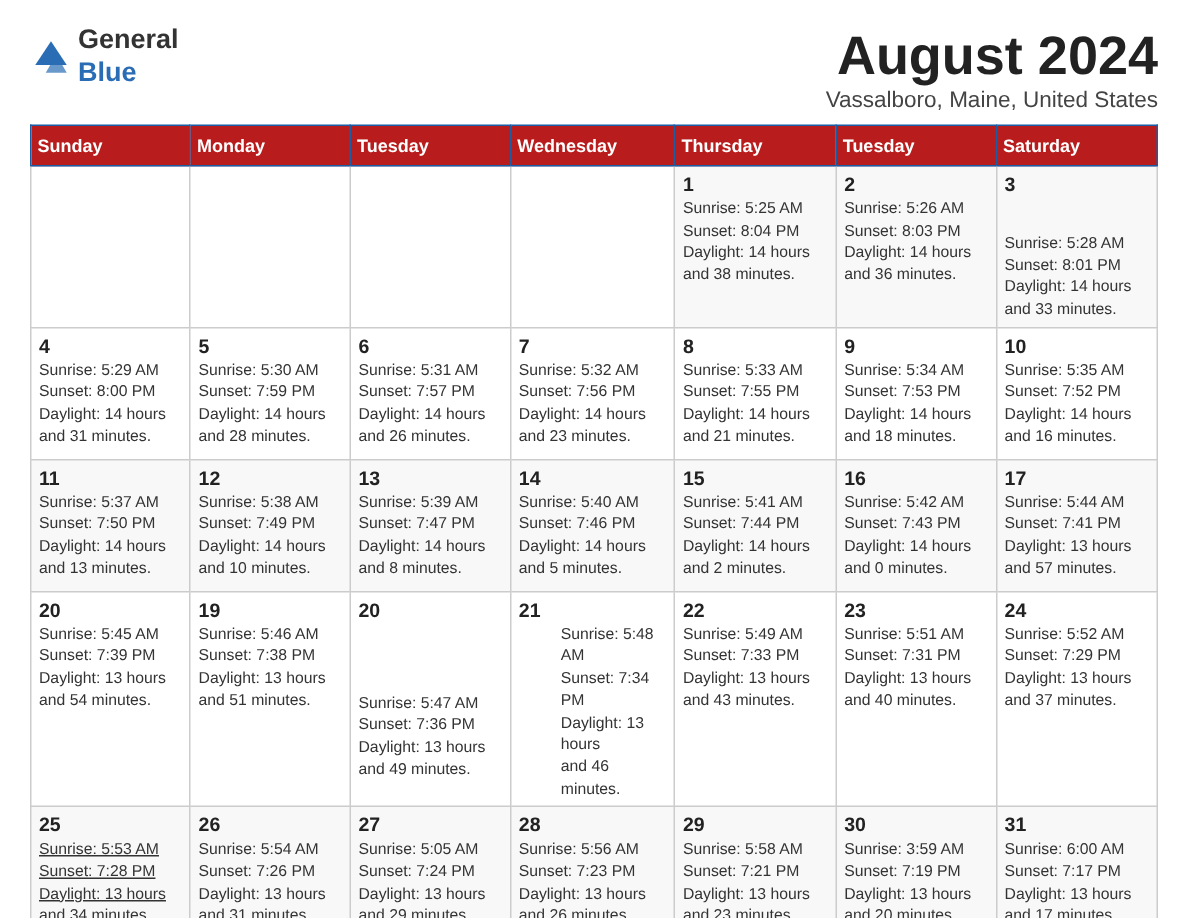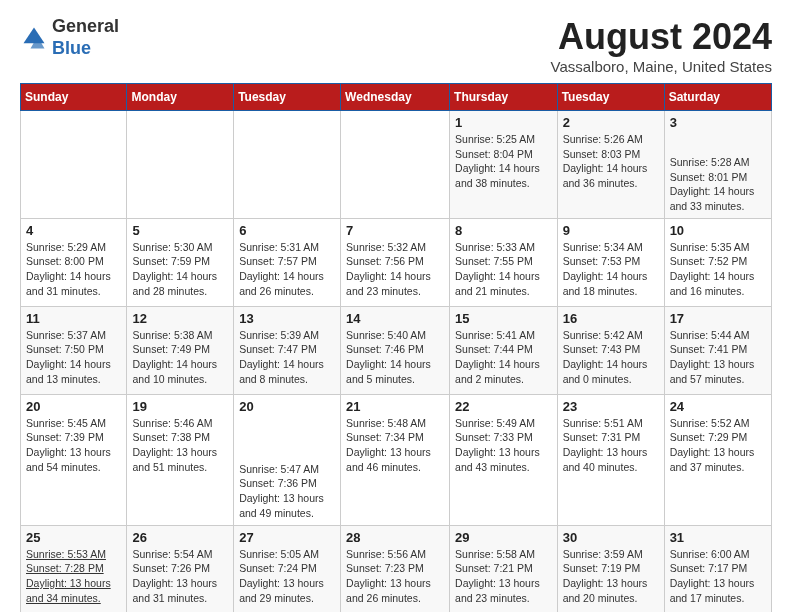--- a/index.html
+++ b/index.html
@@ -263,21 +263,21 @@
         </td>
         <td>
           <span class="day-num">20</span>
           <div class="day-info" style="white-space: pre-line; margin-top: 48px;">Sunrise: 5:47 AM
 Sunset: 7:36 PM
 Daylight: 13 hours
 and 49 minutes.</div>
         </td>
         <td>
           <span class="day-num">21</span>
-          <div class="day-info" style="white-space: pre-line;">Sunrise: 5:48 AM
+          <div class="day-info" style="white-space: pre-line; margin-left: 28px;">Sunrise: 5:48 AM
 Sunset: 7:34 PM
 Daylight: 13 hours
 and 46 minutes.</div>
         </td>
         <td>
           <span class="day-num">22</span>
           <div class="day-info" style="white-space: pre-line;">Sunrise: 5:49 AM
 Sunset: 7:33 PM
 Daylight: 13 hours
 and 43 minutes.</div>

